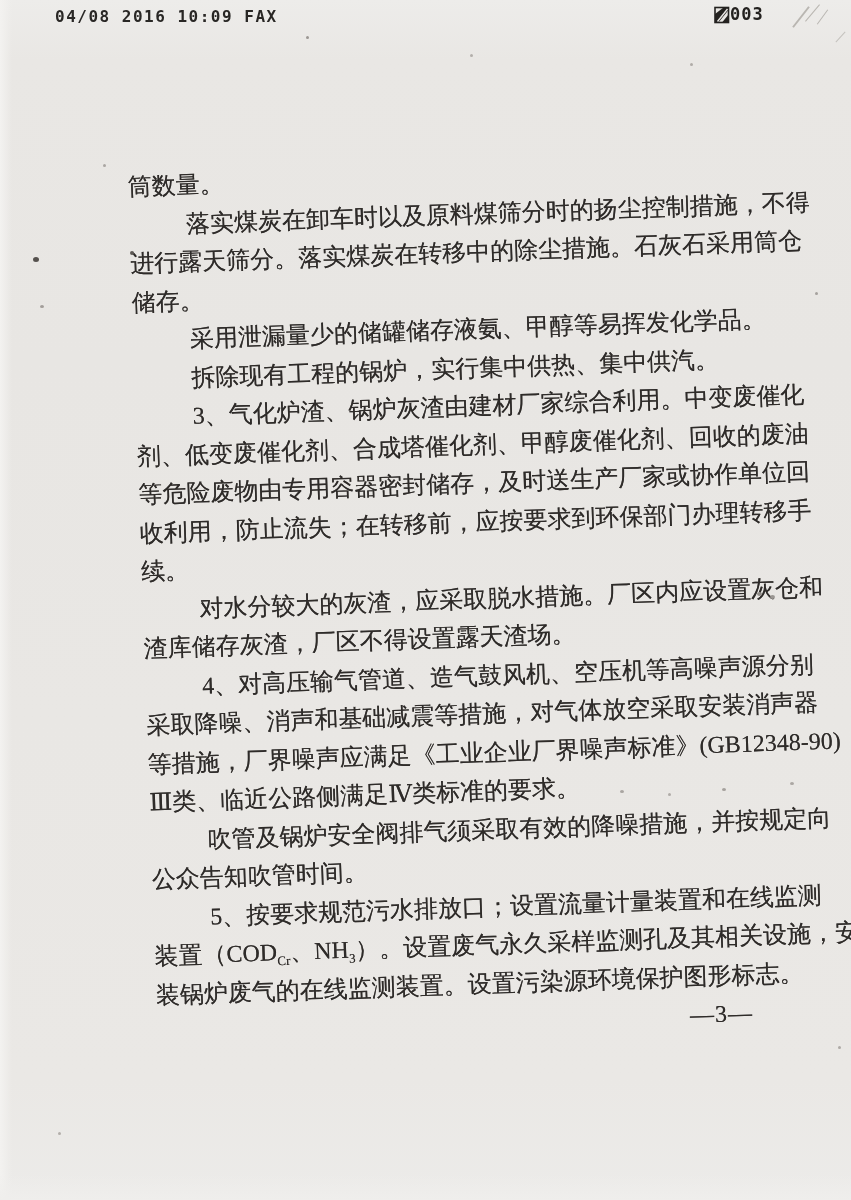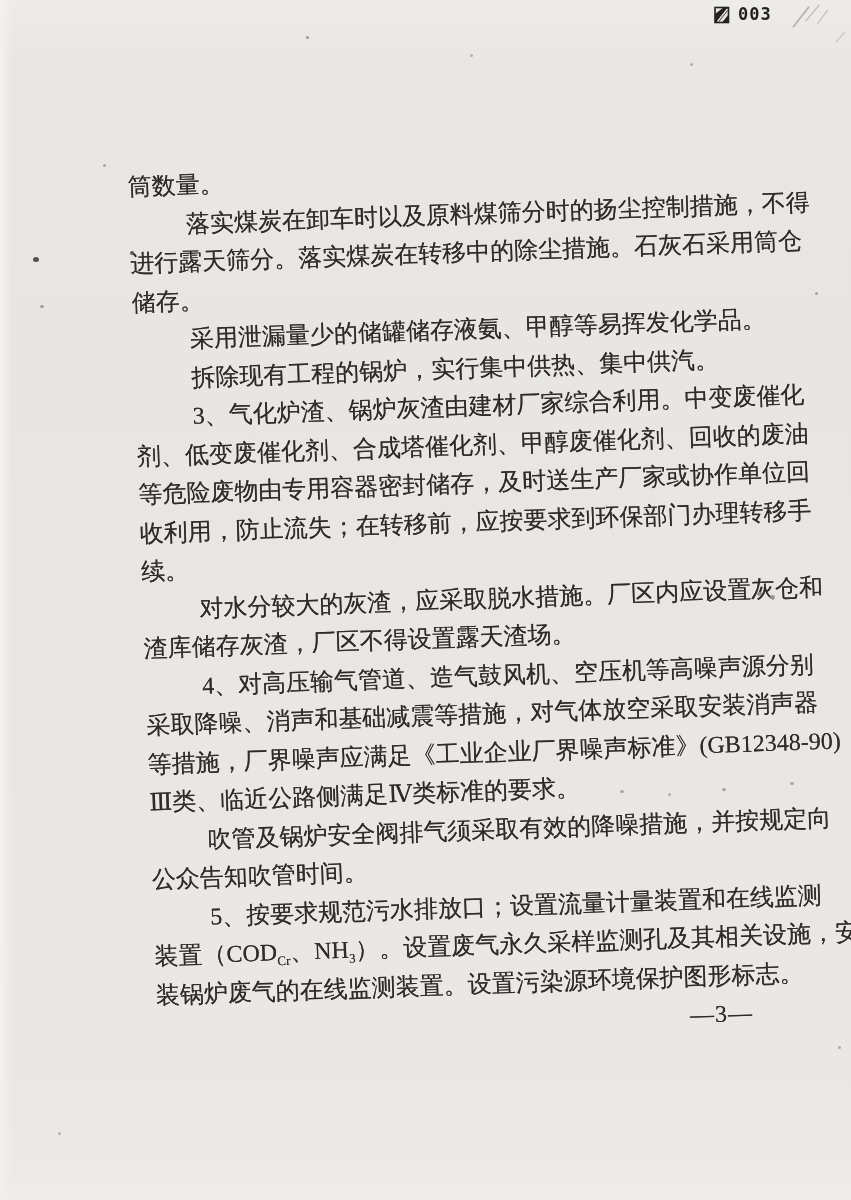--- a/index.html
+++ b/index.html
@@ -17,21 +17,21 @@
     background:linear-gradient(0deg,#efeeec,rgba(239,238,236,0));pointer-events:none;}
 
   
   .fax-header{
     position:absolute;top:7px;left:55px;
     font-family:"DejaVu Sans Mono",monospace;font-weight:bold;
     font-size:16px;color:#29272.5;color:#292725;letter-spacing:1.5px;
   }
   .fax-stamp{
     position:absolute;top:4px;left:714px;
-    display:flex;align-items:center;gap:8px;
+    display:flex;align-items:center;gap:0;
     font-family:"DejaVu Sans Mono",monospace;font-weight:bold;
     font-size:17px;color:#242220;letter-spacing:1px;
   }
   .fax-stamp svg{display:block;margin-top:1px;}
 
   
   .doc-body{
     position:absolute;left:127px;top:168px;width:680px;
     transform:rotate(-2deg);transform-origin:0 0;
     font-size:24px;line-height:38.5px;color:#2e2b29;
@@ -48,20 +48,21 @@
   .scratch{position:absolute;background:#b9b6b1;pointer-events:none;}
 </style>
 </head>
 <body>
 
 <div class="page">
 
   <div class="edge-left"></div>
   <div class="edge-bottom"></div>
 
+  <div class="fax-header">04/08 2016 10:09 FAX</div>
 
   <div class="fax-stamp">
     <span>
       <svg width="16" height="18" viewBox="0 0 16 18">
         <rect x="1" y="1.5" width="13.5" height="15" fill="#e9e7e4" stroke="#242220" stroke-width="1.6"></rect>
         <path d="M1 16.5 L1 8 L9.5 1.5 L14.5 1.5 L14.5 4 L4.5 16.5 Z" fill="#242220"></path>
         <path d="M14.5 16.5 L8 16.5 L14.5 8.5 Z" fill="#242220"></path>
         <line x1="13.5" y1="3" x2="3.5" y2="15.5" stroke="#e9e7e4" stroke-width="1.4"></line>
       </svg>
     </span>

